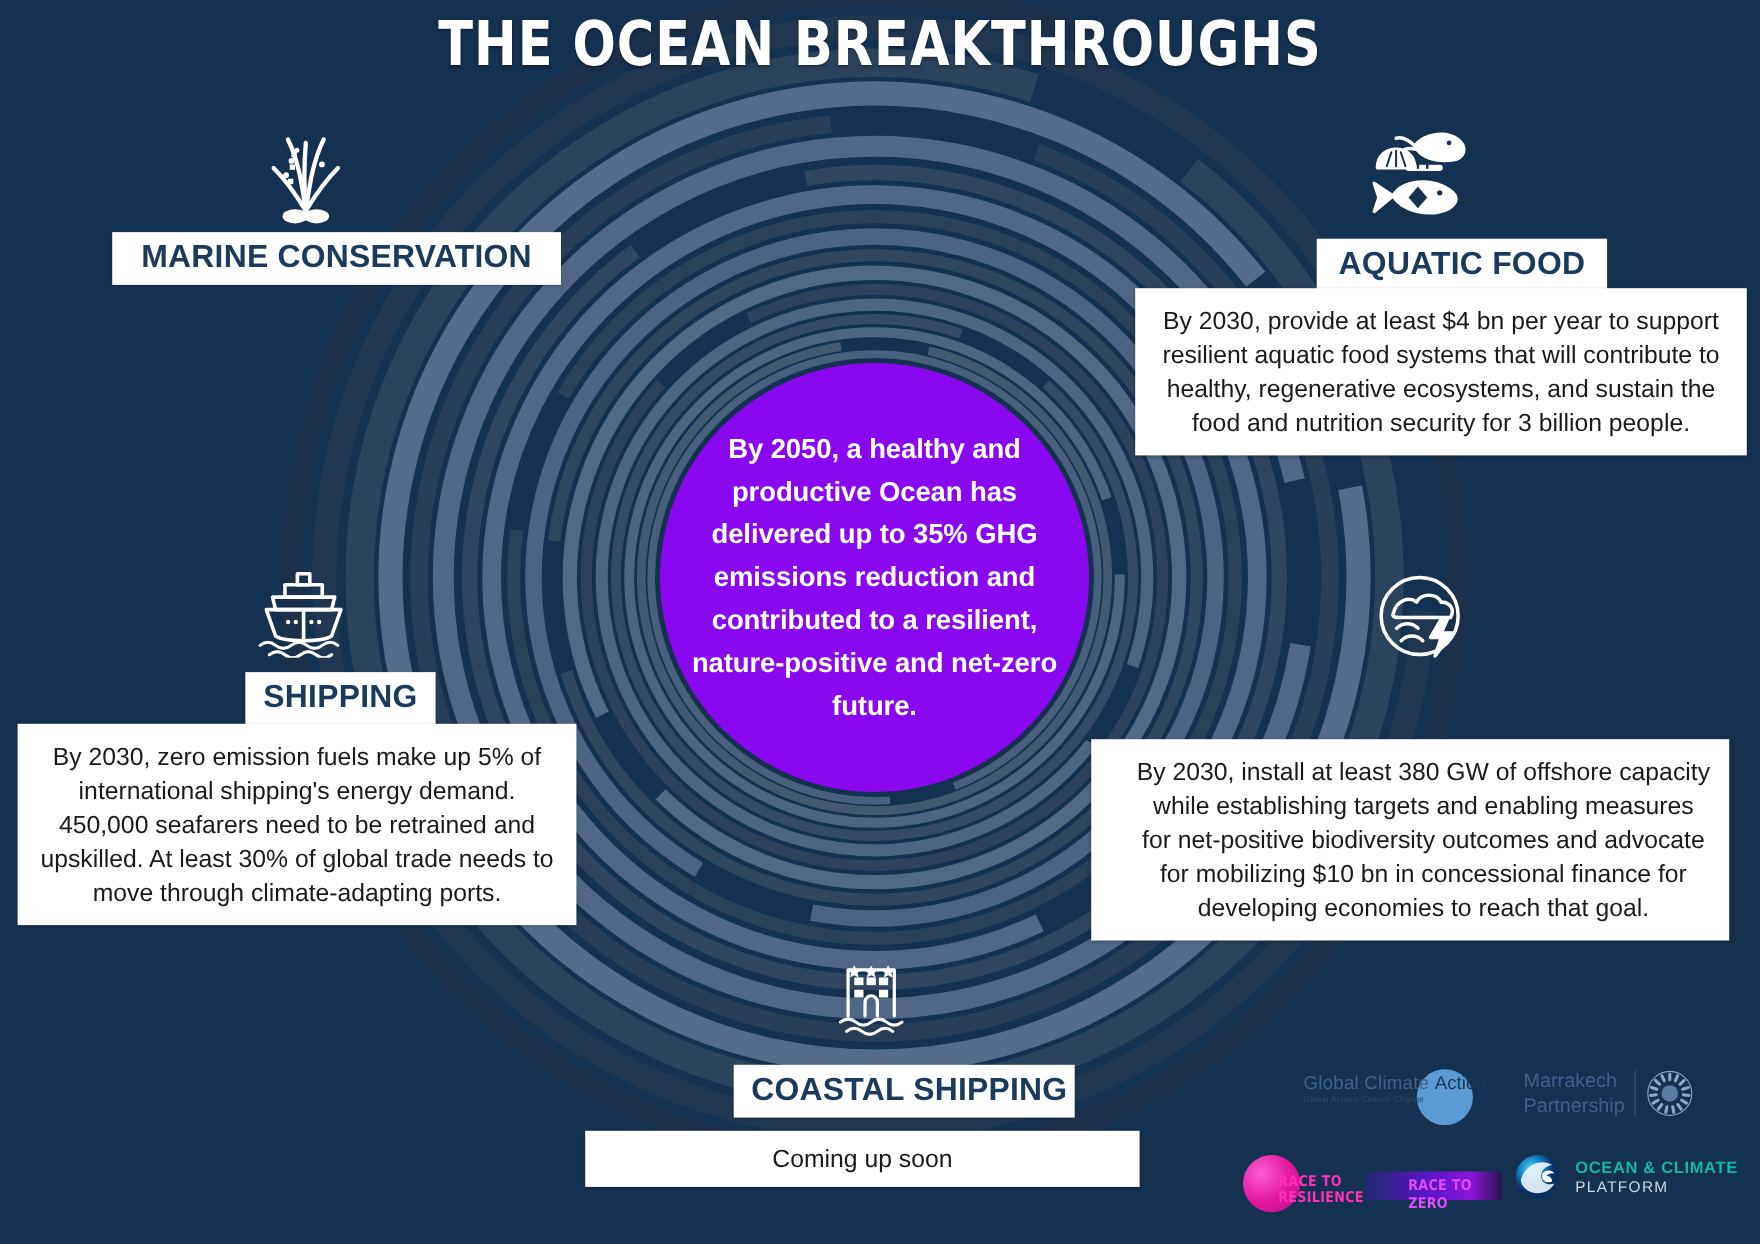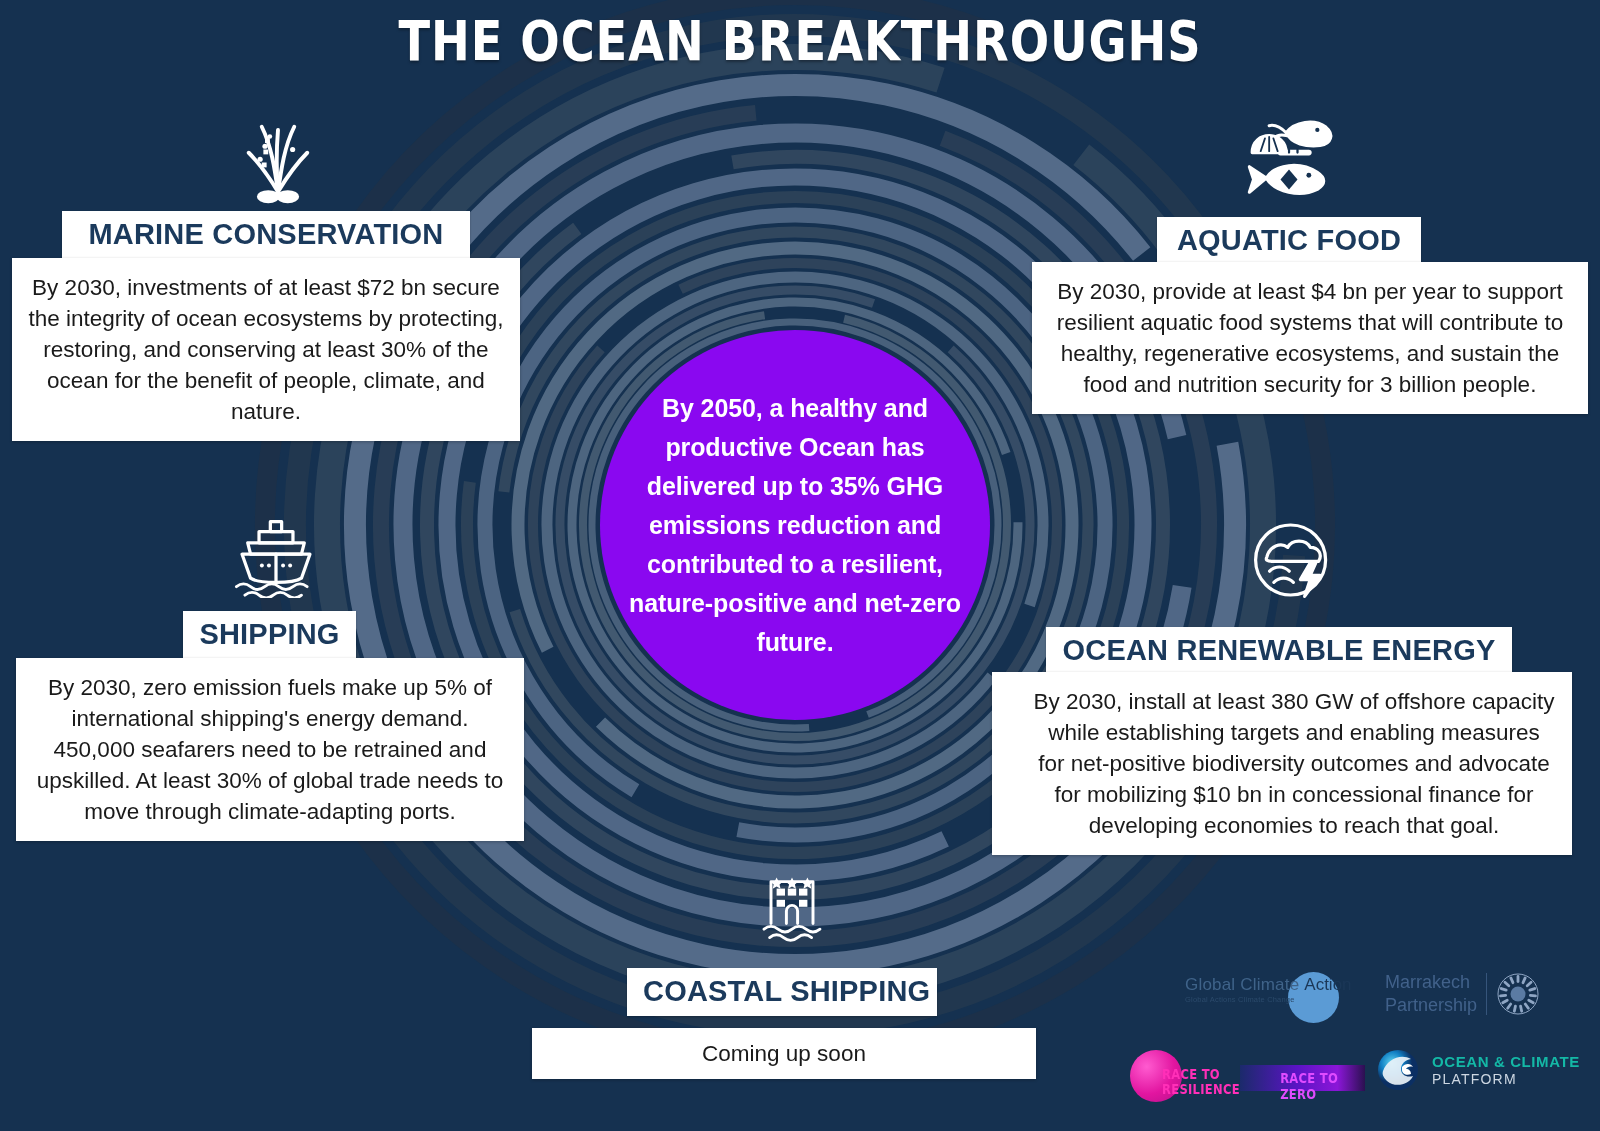--- a/index.html
+++ b/index.html
@@ -37,20 +37,21 @@
     background:#ffffff;
     color:#1b3a5c;
     font-weight:bold;
     font-size:29px;
     letter-spacing:.2px;
     padding:7px 16px 8px 16px;
     white-space:nowrap;
     box-sizing:border-box;
     text-align:center;
     box-shadow:0 1px 2px rgba(0,0,0,.25);
+    margin-left:40px;
   }
   .body{
     position:absolute;z-index:5;
     background:#ffffff;
     color:#1a1a1a;
     font-size:22.5px;
     line-height:31px;
     padding:14px 16px 14px 16px;
     box-sizing:border-box;
     text-align:center;
@@ -175,21 +176,20 @@
       <circle cx="41" cy="28" r="1.6" fill="#fff" stroke="none"></circle>
       <circle cx="27" cy="20" r="1.4" fill="#fff" stroke="none"></circle>
       <rect x="24" y="21" width="3" height="3" fill="#fff" stroke="none"></rect>
       <rect x="23" y="28" width="3" height="3" fill="#fff" stroke="none"></rect>
       <rect x="22" y="36" width="3" height="3" fill="#fff" stroke="none"></rect>
       <ellipse cx="26" cy="57" rx="7" ry="4" fill="#fff" stroke="none"></ellipse>
       <ellipse cx="38" cy="57" rx="7" ry="4" fill="#fff" stroke="none"></ellipse>
     </svg>
   </div>
   <div class="label" style="left:62px;top:211px;width:408px;">MARINE CONSERVATION</div>
-  <div class="body" style="left:12px;top:258px;width:508px;">By 2030, investments of at least $72 bn secure the integrity of ocean ecosystems by protecting, restoring, and conserving at least 30% of the ocean for the benefit of people, climate, and nature.</div>
 
   <div class="icon-wrap" style="left:1238px;top:110px;">
     <svg width="102" height="88" viewBox="0 0 72 62" fill="none" stroke="#ffffff" stroke-width="2.2" stroke-linecap="round" stroke-linejoin="round">
 
       <path d="M34 16 C40 8 54 6 62 12 C68 17 66 24 58 25 C48 26 38 24 34 16Z" fill="#fff" stroke="#fff"></path>
       <path d="M34 16 C30 12 26 10 22 11" stroke="#fff"></path>
       <path d="M34 18 C30 17 27 18 25 20" stroke="#fff"></path>
       <circle cx="56" cy="14" r="1.5" fill="#153150" stroke="none"></circle>
 
       <path d="M30 30 H50" stroke="#fff" stroke-width="4"></path>
@@ -227,21 +227,20 @@
 
   <div class="icon-wrap" style="left:1250px;top:518px;">
     <svg width="84" height="84" viewBox="0 0 60 60" fill="none" stroke="#ffffff" stroke-width="2.3" stroke-linecap="round" stroke-linejoin="round">
       <circle cx="29" cy="30" r="25"></circle>
       <path d="M12 28 C14 20 22 17 27 21 C30 15 40 15 43 21 C49 21 52 26 49 31 L16 31 C12 31 11 30 12 28Z"></path>
       <path d="M14 38 C18 34 24 34 28 38"></path>
       <path d="M17 46 C21 42 27 42 31 46"></path>
       <path d="M43 32 L36 44 H43 L39 56 L50 41 H43 L47 32 Z" fill="#fff" stroke="#fff"></path>
     </svg>
   </div>
-  <div class="label" style="left:1046px;top:627px;width:466px;">OCEAN RENEWABLE ENERGY</div>
   <div class="body" style="left:992px;top:672px;width:580px;padding-left:40px;">By 2030, install at least 380 GW of offshore capacity while establishing targets and enabling measures for net-positive biodiversity outcomes and advocate for mobilizing $10 bn in concessional finance for developing economies to reach that goal.</div>
 
   <div class="icon-wrap" style="left:750px;top:862px;">
     <svg width="84" height="84" viewBox="0 0 60 60" fill="none" stroke="#ffffff" stroke-width="2.1" stroke-linecap="round" stroke-linejoin="round">
       <path d="M15 44 V14 H45 V44"></path>
       <path d="M19 11 l1.3 2.8 3 .3 -2.2 2 .7 3 -2.8-1.6 -2.8 1.6 .7-3 -2.2-2 3-.3Z" fill="#fff" stroke="none"></path>
       <path d="M30 11 l1.3 2.8 3 .3 -2.2 2 .7 3 -2.8-1.6 -2.8 1.6 .7-3 -2.2-2 3-.3Z" fill="#fff" stroke="none"></path>
       <path d="M41 11 l1.3 2.8 3 .3 -2.2 2 .7 3 -2.8-1.6 -2.8 1.6 .7-3 -2.2-2 3-.3Z" fill="#fff" stroke="none"></path>
       <rect x="19" y="19" width="6" height="5" fill="#fff" stroke="none"></rect>
       <rect x="27" y="19" width="6" height="5" fill="#fff" stroke="none"></rect>

